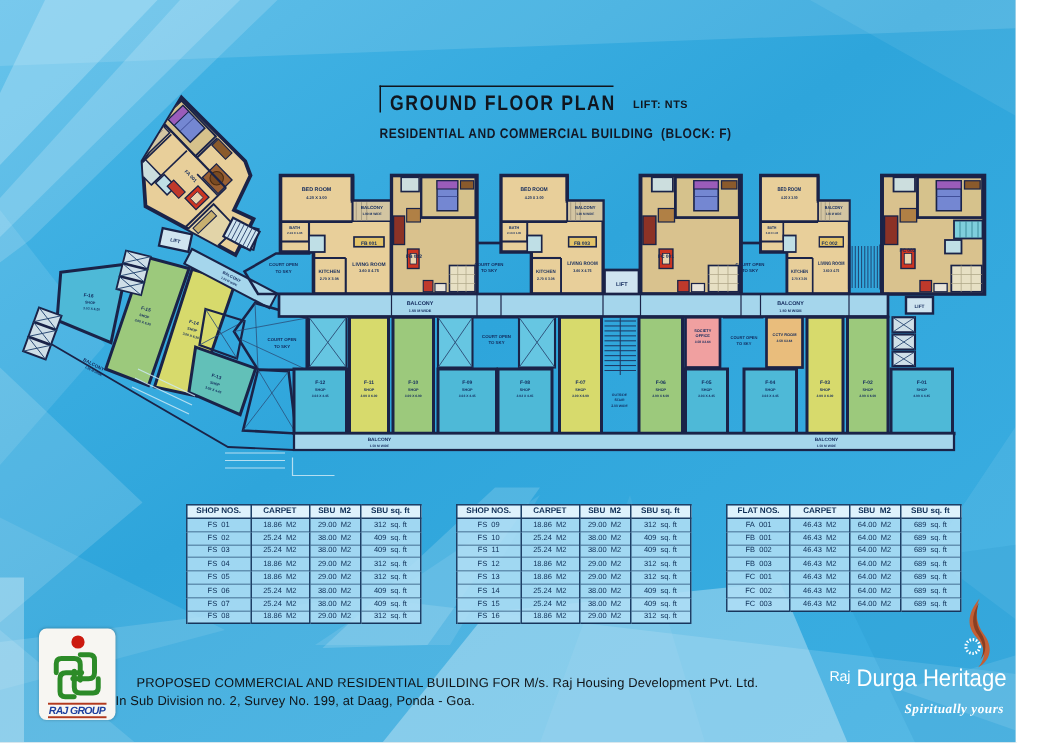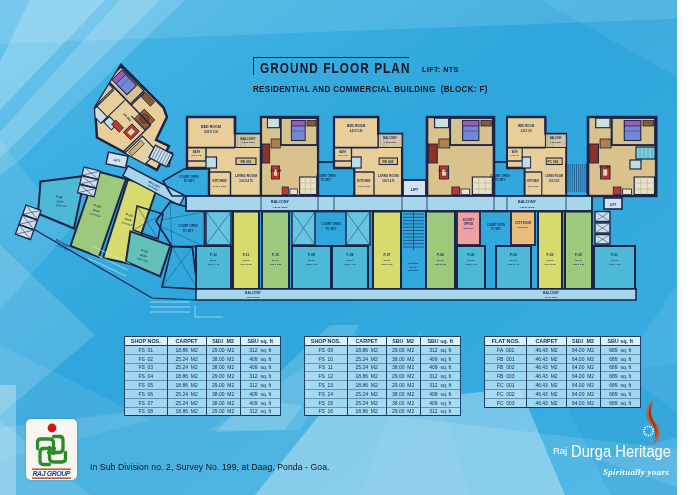--- a/index.html
+++ b/index.html
@@ -785,21 +785,22 @@
 <path transform="rotate(270)" d="M2,3 L2,-7.5 Q2,-11.5 -2,-11.5 L-10.5,-11.5 Q-14,-11.5 -14,-8 L-14,-2"></path>
 </g>
 
 <rect x="6" y="49.5" width="39" height="1.3" fill="#b23a1e"></rect>
 <text x="25.5" y="57" font-size="7" font-weight="bold" font-style="italic" fill="#1d3f9e" text-anchor="middle" font-family="Liberation Sans" textLength="38">RAJ GROUP</text>
 <rect x="6" y="58.5" width="39" height="1.3" fill="#b23a1e"></rect>
 </svg>
 
 </div>
 
-<div class="abs" style="left:90px;top:462px;font-size:8.6px;color:#101418;letter-spacing:0.1px">In Sub Division no. 2, Survey No. 199, at Daag, Ponda - Goa.</div>
+<div class="abs" style="left:91px;top:450px;font-size:8.6px;color:#101418;letter-spacing:0.1px">PROPOSED COMMERCIAL AND RESIDENTIAL BUILDING FOR M/s. Raj Housing Development Pvt. Ltd.</div>
+<div class="abs" style="left:77px;top:462px;font-size:8.6px;color:#101418;letter-spacing:0.1px">In Sub Division no. 2, Survey No. 199, at Daag, Ponda - Goa.</div>
 
 <svg class="abs" style="left:540px;top:390px" width="160" height="105" viewBox="0 0 160 105">
 
 <path d="M113,9 C104,20 105,28 111,35 C117,42 118,48 112,55 C121,50 122,41 116,33 C110,25 110,16 113,9 Z" fill="#c35f35"></path>
 <path d="M112.5,12 C107,21 108,28 112.5,34 C116,39 116.5,45 113.5,50 C118,45 118,38 114,32 C110,26 110.5,19 112.5,12 Z" fill="#8a3f22"></path>
 
 <circle cx="108.5" cy="41" r="4.6" fill="none" stroke="#ffffff" stroke-width="2" stroke-dasharray="1 1.15"></circle>
 
 <text x="13" y="64" font-size="9.5" fill="#ffffff" font-family="Liberation Sans" textLength="14">Raj</text>
 <text x="31" y="67" font-size="16" fill="#ffffff" font-family="Liberation Sans" textLength="100" lengthAdjust="spacingAndGlyphs">Durga Heritage</text>

